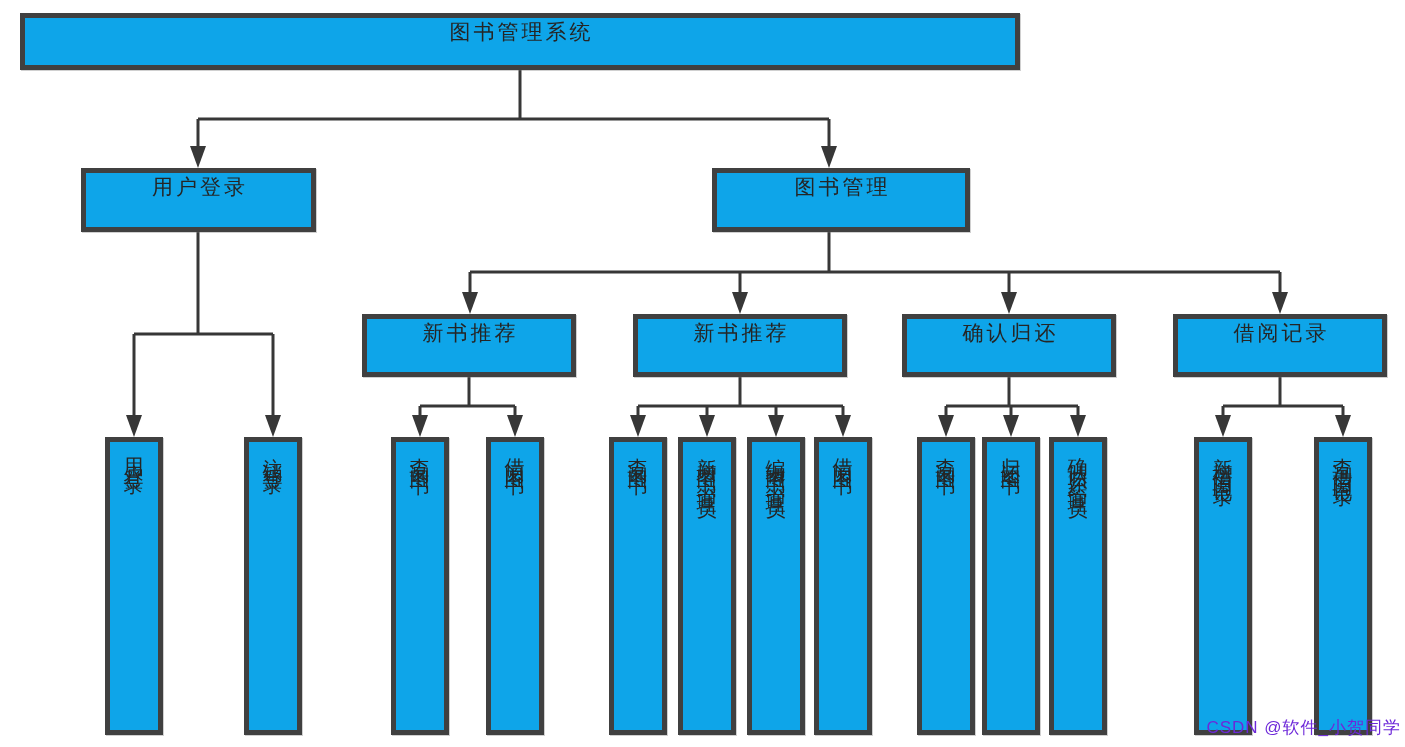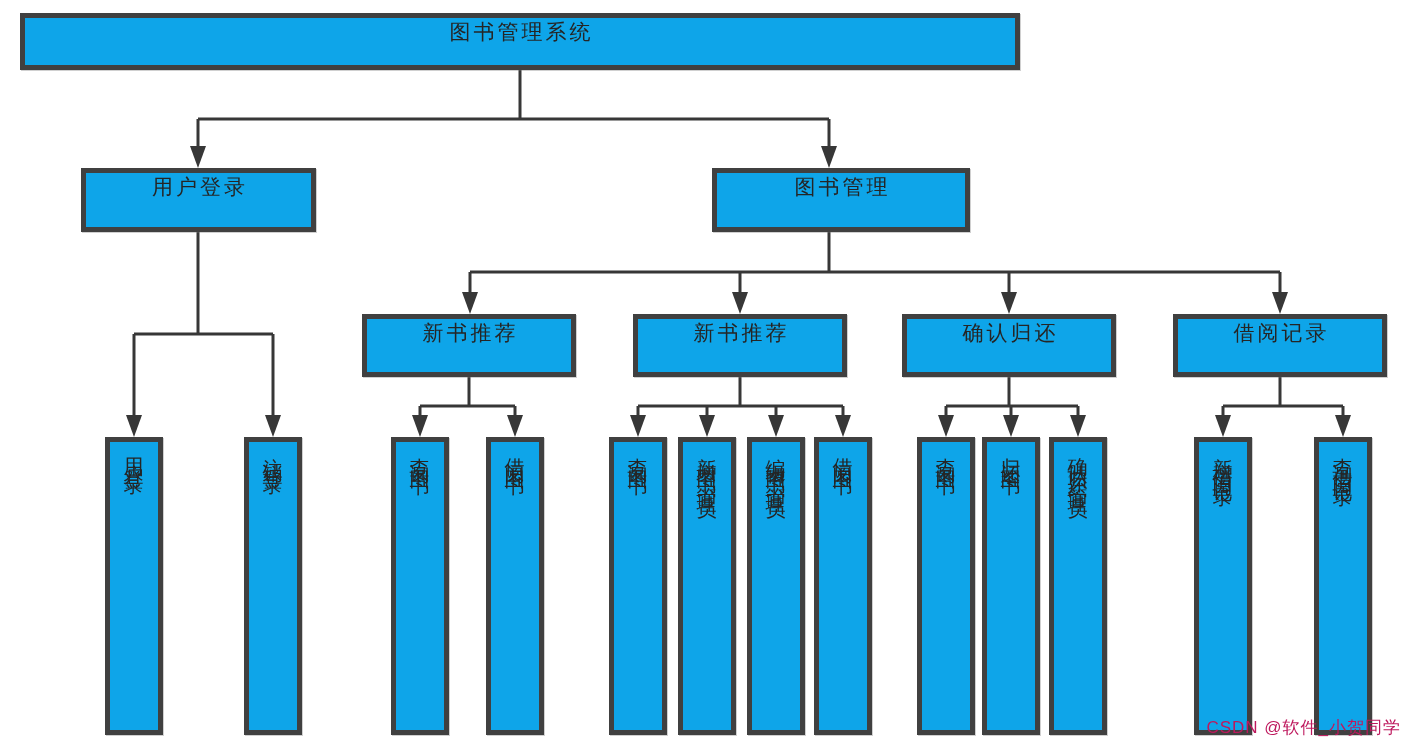--- a/index.html
+++ b/index.html
@@ -24,21 +24,21 @@
     writing-mode:vertical-rl;text-orientation:mixed;
     font-size:20px;letter-spacing:6px;line-height:1;color:#252525;white-space:nowrap;
   }
   .u1{left:105px;} .u2{left:244px;}
   .n1{left:391px;} .n2{left:486px;}
   .b1{left:609px;} .b2{left:678px;} .b3{left:747px;} .b4{left:814px;}
   .c1{left:917px;} .c2{left:982px;} .c3{left:1049px;}
   .r1{left:1194px;} .r2{left:1314px;}
   .watermark{
     position:absolute;right:4px;top:716px;z-index:5;
-    font-size:17px;color:#be185d;letter-spacing:1px;white-space:nowrap;
+    font-size:17px;color:#6d28d9;letter-spacing:1px;white-space:nowrap;
   }
 </style>
 </head>
 <body>
 
 <div id="stage">
 
   <svg id="connectors" viewBox="0 0 1405 747" xmlns="http://www.w3.org/2000/svg">
     <g stroke="#373737" stroke-width="3" fill="none">
       <path d="M520 70 V119"></path>

